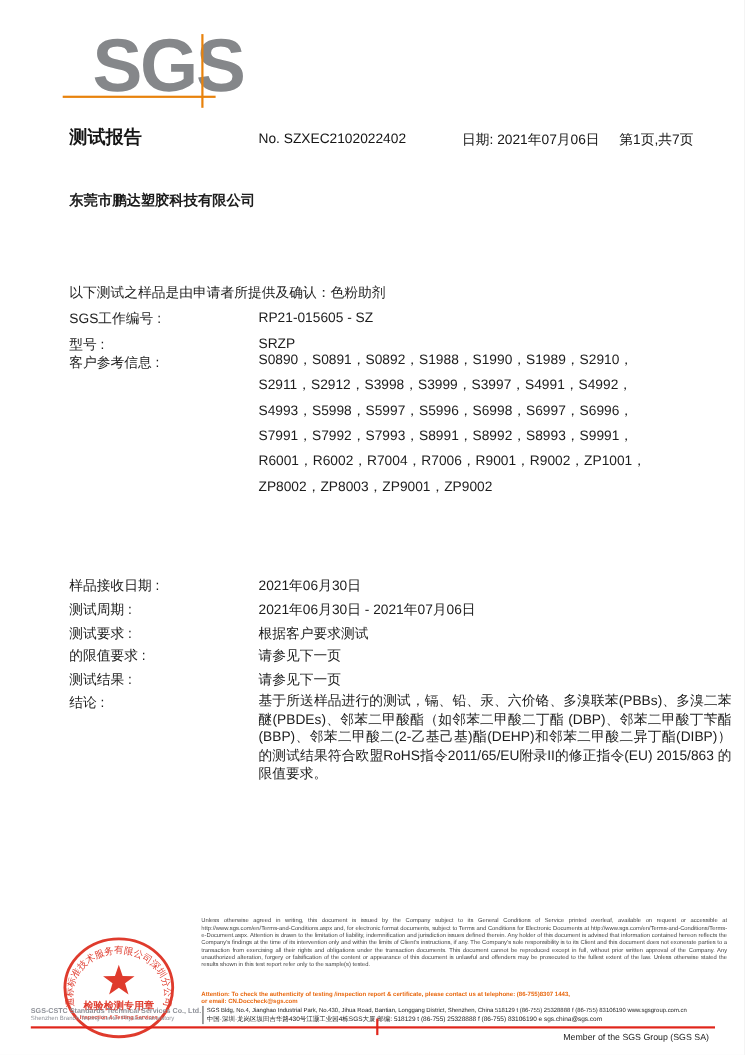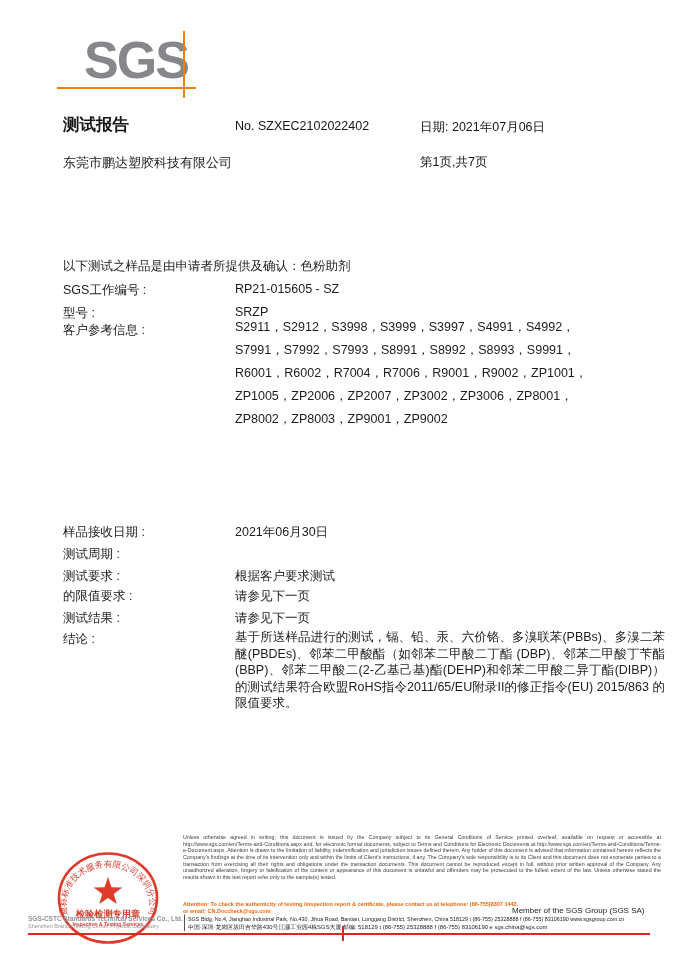--- a/index.html
+++ b/index.html
@@ -5,31 +5,31 @@
   html,body { margin:0; padding:0; background:#e9e9e9; }
   .page {
     position:relative; width:677px; height:959px; margin:0 auto;
     background:#ffffff; overflow:hidden;
     font-family:"Liberation Sans","DejaVu Sans",sans-serif;
     color:#1c1c1c;
   }
   .abs { position:absolute; }
 
   
-  .logo-text { left:84px; top:33px; font-size:52px; line-height:54px; font-weight:700;
+  .logo-text { left:84px; top:33px; font-size:68px; line-height:54px; font-weight:700;
                letter-spacing:-2px; color:#85878a; }
   .logo-hline { left:57px; top:87px; width:139px; height:2px; background:#e8820c; }
   .logo-vline { left:183px; top:31px; width:2px; height:67px; background:#e8820c; }
 
   
   .doc-title { left:63px; top:114px; font-size:16.5px; font-weight:700; color:#151515; }
   .report-no { left:235px; top:119px; font-size:12.5px; color:#151515; }
-  .date-page { left:420px; top:119px; font-size:12.5px; color:#151515; display:flex; gap:18px;flex-direction:column; }
+  .date-page { left:420px; top:119px; font-size:12.5px; color:#151515; display:flex; gap:18px; }
 
-  .applicant-name { left:63px; top:154px; font-size:13px; }
+  .applicant-name { left:63px; top:173px; font-size:13px;font-weight:bold; }
   .applicant-addr { left:63px; top:184px; font-size:13px; }
 
   .sample-statement { left:63px; top:258px; font-size:12.5px; }
 
   .row-label { left:63px; font-size:12.5px; white-space:nowrap; }
   .row-value { left:235px; font-size:12.5px; white-space:nowrap; }
   .ref-lines { left:235px; top:316px; font-size:12.5px; line-height:23px; }
   .conclusion-text { left:235px; top:629px; width:430px; font-size:12.5px;
                      line-height:16.5px; white-space:normal; text-align:justify; }
 
@@ -46,21 +46,21 @@
            font-size:10.6px; line-height:13.2px; color:#3d3d3d; text-align:justify; }
   .attention { position:absolute; left:0; top:133px; width:956px; font-size:11px; line-height:13.5px;
                font-weight:700; color:#e8680f; }
   .addresses { position:absolute; left:2px; top:161px; width:950px; border-left:2px solid #555;
                padding-left:6px; color:#222; }
   .addr-en { font-size:10.8px; line-height:16px; white-space:nowrap; }
   .addr-cn { font-size:11.8px; line-height:17px; white-space:nowrap; }
 
   .rule-red { left:28px; top:933px; width:622px; height:2px; background:#e0251b; }
   .tick-red { left:342px; top:926px; width:2px; height:15px; background:#e0251b; }
-  .member-line { left:468px; top:906px; font-size:8px; color:#222;padding-left:44px; }
+  .member-line { left:468px; top:938px; font-size:8px; color:#222;padding-left:44px; }
 </style>
 </head>
 <body>
 
 <div class="page">
 
   <div class="abs logo-text">SGS</div>
   <div class="abs logo-hline"></div>
   <div class="abs logo-vline"></div>
 
@@ -76,31 +76,33 @@
   <div class="abs sample-statement">以下测试之样品是由申请者所提供及确认：色粉助剂</div>
 
   <div class="abs row-label" style="top:282px">SGS工作编号 :</div>
   <div class="abs row-value" style="top:282px">RP21-015605 - SZ</div>
 
   <div class="abs row-label" style="top:305px">型号 :</div>
   <div class="abs row-value" style="top:305px">SRZP</div>
 
   <div class="abs row-label" style="top:322px">客户参考信息 :</div>
   <div class="abs ref-lines">
+    <div>S0890，S0891，S0892，S1988，S1990，S1989，S2910，</div>
     <div>S2911，S2912，S3998，S3999，S3997，S4991，S4992，</div>
+    <div>S4993，S5998，S5997，S5996，S6998，S6997，S6996，</div>
     <div>S7991，S7992，S7993，S8991，S8992，S8993，S9991，</div>
     <div>R6001，R6002，R7004，R7006，R9001，R9002，ZP1001，</div>
-    <div>ZP1005，ZP2006，ZP2007，ZP3002，ZP3006，ZP8001，</div>
     <div>ZP8002，ZP8003，ZP9001，ZP9002</div>
   </div>
 
   <div class="abs row-label" style="top:524px">样品接收日期 :</div>
   <div class="abs row-value" style="top:524px">2021年06月30日</div>
 
   <div class="abs row-label" style="top:546px">测试周期 :</div>
+  <div class="abs row-value" style="top:546px">2021年06月30日 - 2021年07月06日</div>
 
   <div class="abs row-label" style="top:568px">测试要求 :</div>
   <div class="abs row-value" style="top:568px">根据客户要求测试</div>
 
   <div class="abs row-label" style="top:588px">的限值要求 :</div>
   <div class="abs row-value" style="top:588px">请参见下一页</div>
 
   <div class="abs row-label" style="top:610px">测试结果 :</div>
   <div class="abs row-value" style="top:610px">请参见下一页</div>
 

